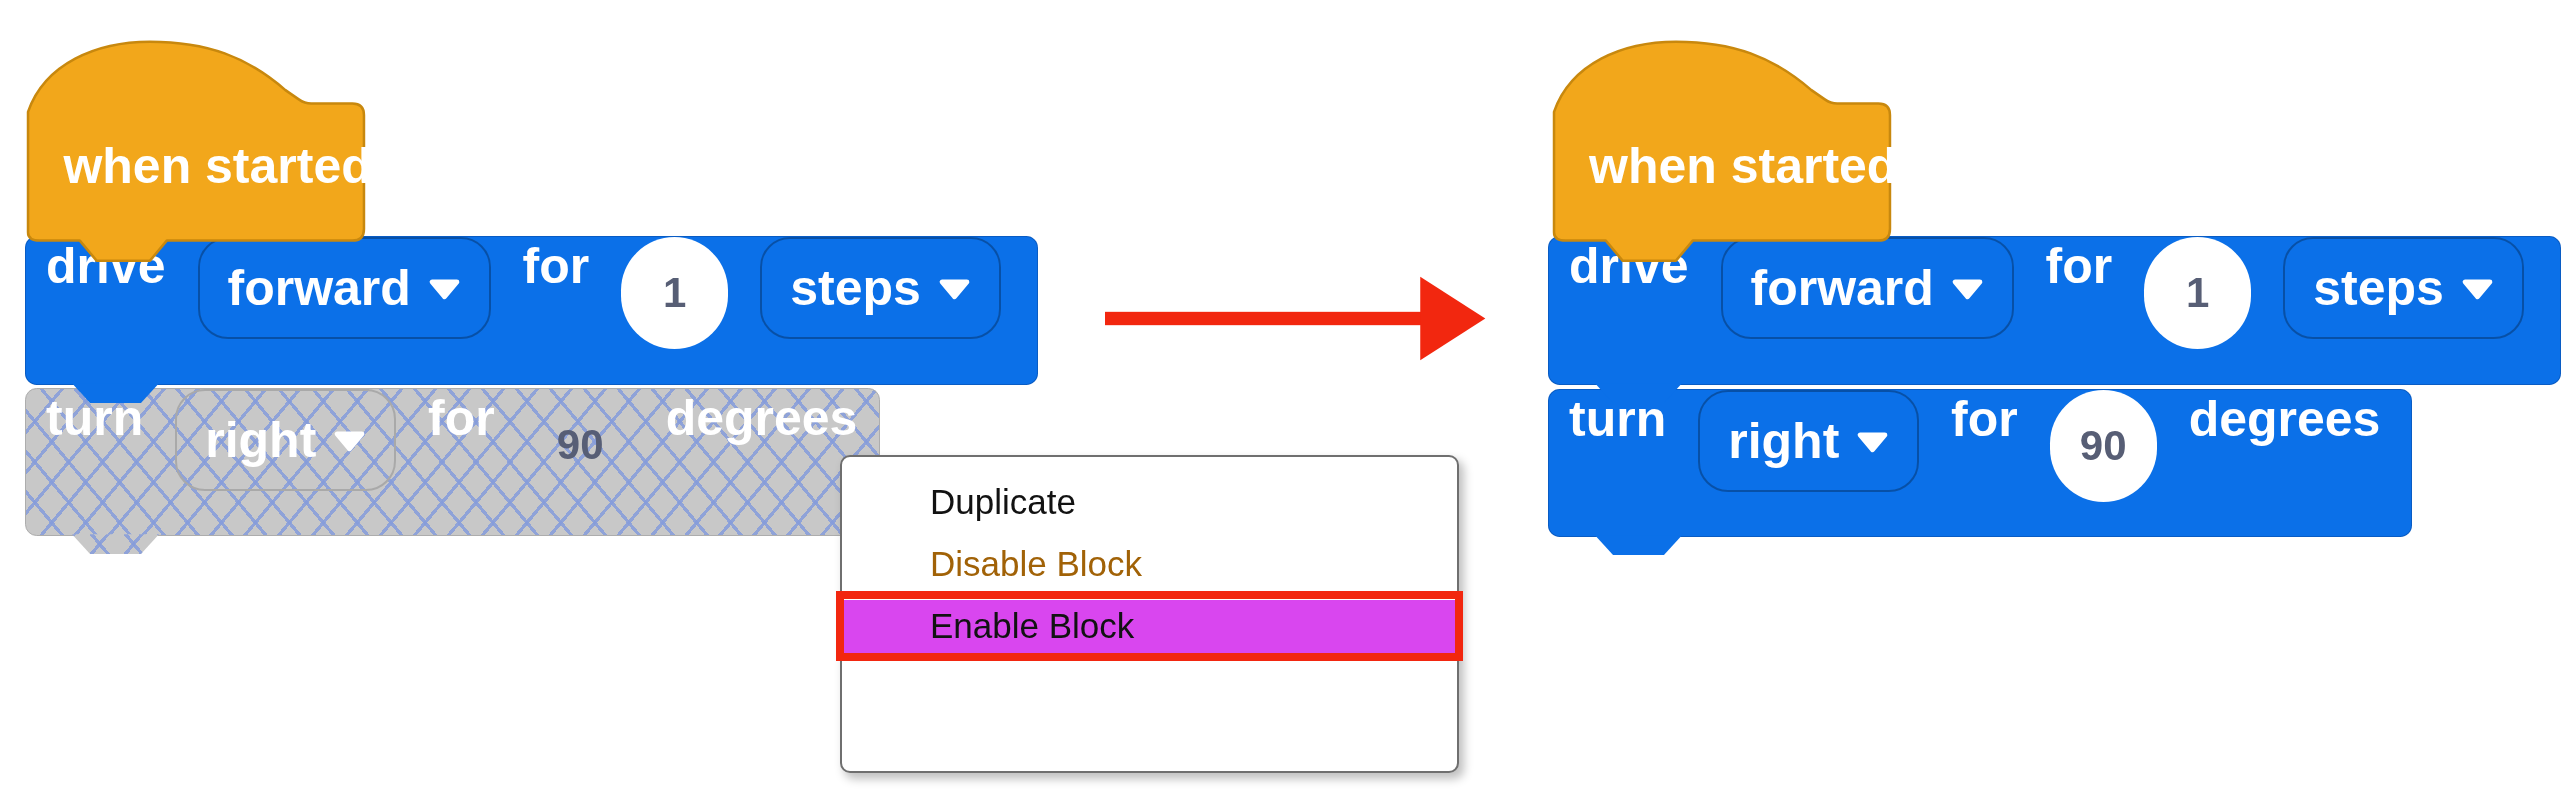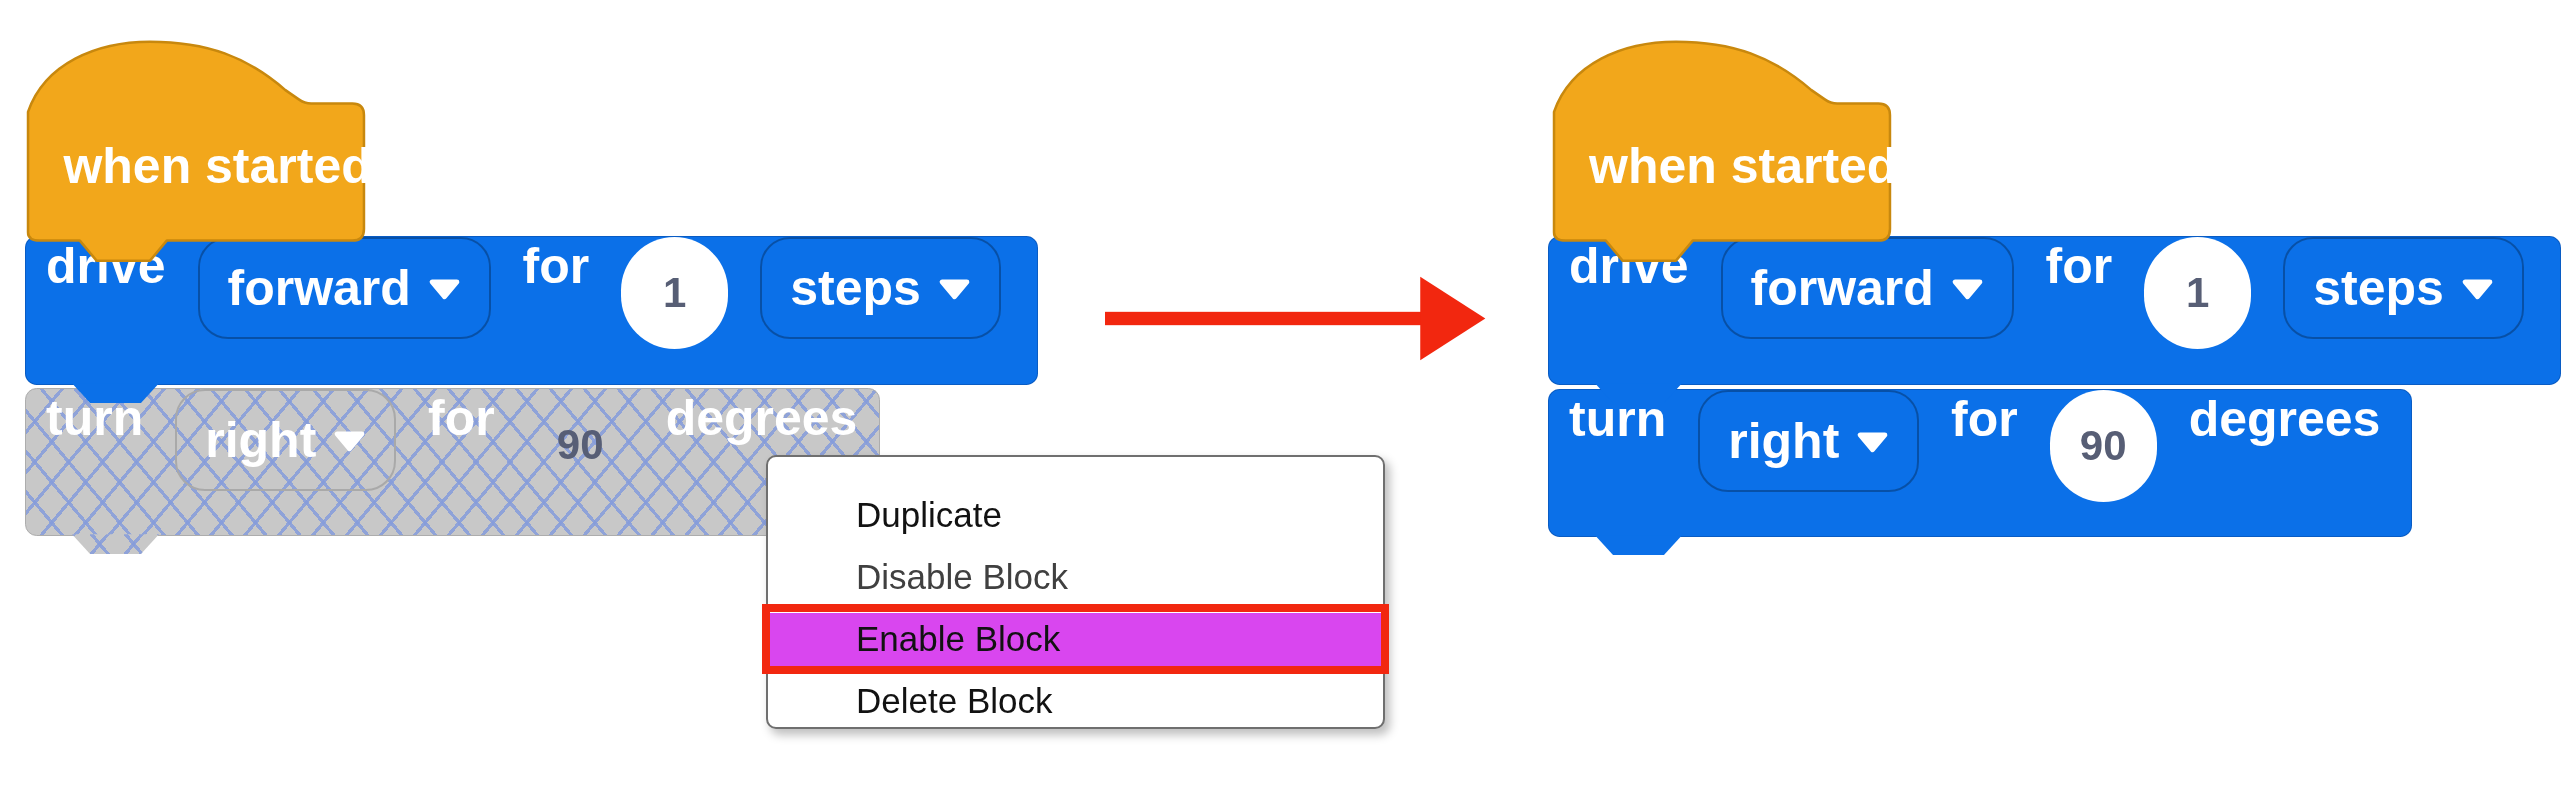--- a/index.html
+++ b/index.html
@@ -45,27 +45,27 @@
      background-image:
        repeating-linear-gradient(130deg, rgba(133,156,219,0.85) 0 3.3px, transparent 3.3px 26px),
        repeating-linear-gradient(50deg,  rgba(133,156,219,0.85) 0 3.3px, transparent 3.3px 26px);}
 
   .dd-arrow{flex-shrink:0;display:block;}
 
   
   .arrow{position:absolute;left:1100px;top:265px;z-index:4;}
 
   
-  .menu{position:absolute;left:766px;top:455px;width:619px;height:274px;z-index:10;
+  .menu{position:absolute;left:840px;top:455px;width:619px;height:318px;z-index:10;
         background:#fff;border:2.5px solid #6F6F6F;border-radius:10px;
         box-shadow:4.2px 5.8px 10px rgba(0,0,0,0.25);box-sizing:border-box;
-        padding:22px 0;}
+        padding:9px 0;}
   .menu-item{height:53px;margin:9.2px 0;display:flex;align-items:center;
              padding-left:88px;font-size:35px;color:#121212;position:relative;}
-  .menu-item.disabled{color:#404040;}
+  .menu-item.disabled{color:#a16207;}
   .menu-item.highlighted{background:#d946ef;}
   .red-ring{position:absolute;left:-5.8px;right:-5.8px;top:-8.3px;bottom:-8.3px;
             border:8.3px solid #F2270F;pointer-events:none;z-index:2;}
 </style>
 </head>
 <body>
 
 <div class="stage">
 
   <div class="hat" style="left:23.4px;top:35px;">
@@ -123,21 +123,20 @@
     <polygon points="384,14 384,114 462,64" fill="#F2270F"></polygon>
   </svg>
 
   <div class="menu">
     <div class="menu-item">Duplicate</div>
     <div class="menu-item disabled">Disable Block</div>
     <div class="menu-item highlighted">
       <span>Enable Block</span>
       <div class="red-ring"></div>
     </div>
-    <div class="menu-item">Delete Block</div>
   </div>
 
   <div class="hat" style="left:1549px;top:35px;">
     <svg width="351" height="234" viewBox="0 0 420 280">
       <path d="M 6 236 L 6 92 C 26 34 88 8 152 8 C 220 8 268 26 314 66 L 330 77
                Q 337 82 345 82 L 394 82 Q 408 82 408 96 L 408 232 Q 408 246 394 246
                L 172 246 L 152 270 L 88 270 L 68 246 L 20 246 Q 6 246 6 236 Z" fill="#F2A71B" stroke="#C8880E" stroke-width="3" stroke-linejoin="round"></path>
     </svg>
     <span class="blabel hat-label">when started</span>
   </div>

